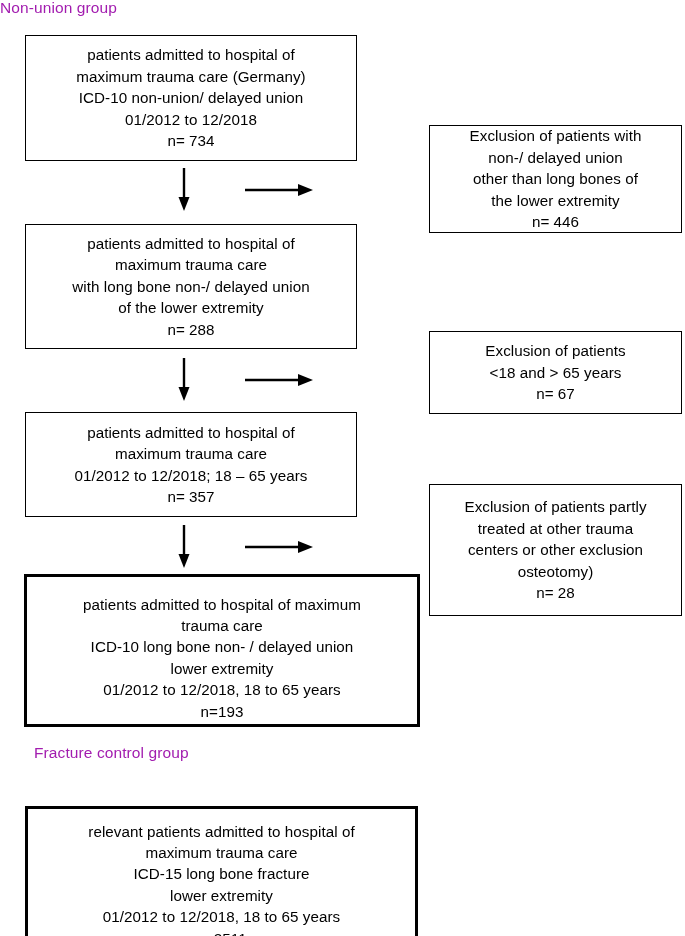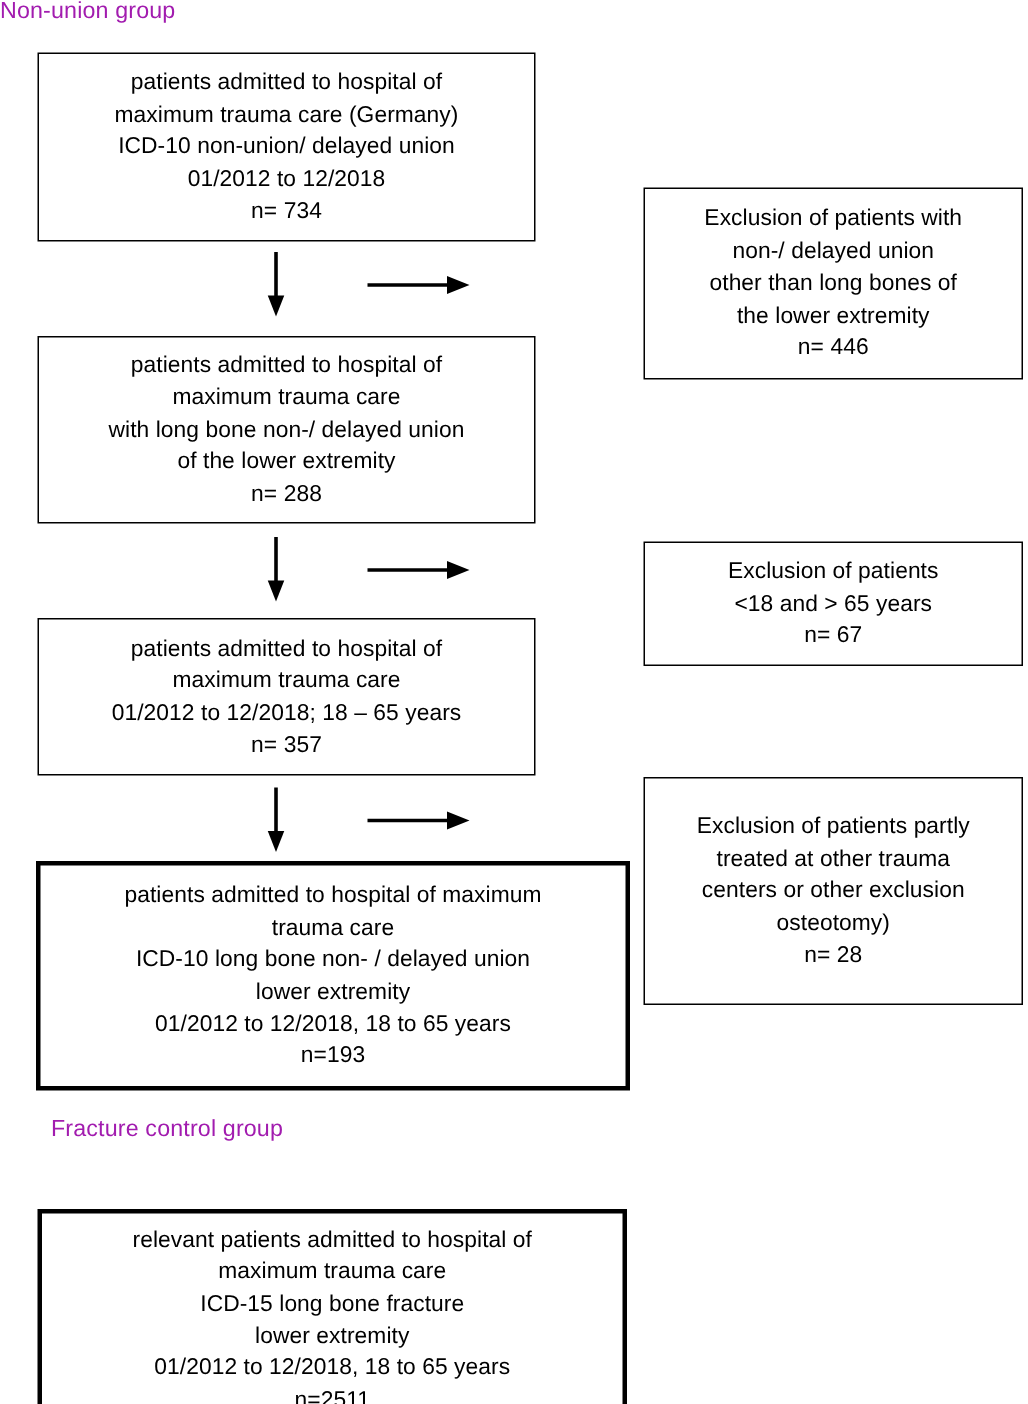--- a/index.html
+++ b/index.html
@@ -41,20 +41,21 @@
     align-items: center;
     justify-content: center;
     text-align: center;
     font-size: 15.2px;
     line-height: 21.4px;
     letter-spacing: 0.05px;
     padding: 2px 18px;
   }
   .flow-box.bold-box {
     border-width: 3.4px;
+    justify-content: flex-end;
   }
   .flow-box .line {
     display: block;
     white-space: nowrap;
   }
 
   .arrow-svg {
     position: absolute;
     overflow: visible;
   }
@@ -67,21 +68,21 @@
   <div class="group-label" style="left:0px; top:-1px;">Non-union group</div>
 
   <div class="flow-box" style="left:25px; top:35px; width:332px; height:126px;">
     <span class="line">patients admitted to hospital of</span>
     <span class="line">maximum trauma care (Germany)</span>
     <span class="line">ICD-10 non-union/ delayed union</span>
     <span class="line">01/2012 to 12/2018</span>
     <span class="line">n= 734</span>
   </div>
 
-  <div class="flow-box" style="left:429px; top:125px; width:253px; height:128px;">
+  <div class="flow-box" style="left:429px; top:125px; width:253px; height:108px;">
     <span class="line">Exclusion of patients with</span>
     <span class="line">non-/ delayed union</span>
     <span class="line">other than long bones of</span>
     <span class="line">the lower extremity</span>
     <span class="line">n= 446</span>
   </div>
 
   <svg class="arrow-svg" style="left:172px; top:168px;" width="24" height="44">
     <line x1="12" y1="0" x2="12" y2="33" stroke="#000" stroke-width="2.4"></line>
     <polygon points="12,43 6.5,29 17.5,29" fill="#000"></polygon>
@@ -92,21 +93,21 @@
   </svg>
 
   <div class="flow-box" style="left:25px; top:224px; width:332px; height:125px;">
     <span class="line">patients admitted to hospital of</span>
     <span class="line">maximum trauma care</span>
     <span class="line">with long bone non-/ delayed union</span>
     <span class="line">of the lower extremity</span>
     <span class="line">n= 288</span>
   </div>
 
-  <div class="flow-box" style="left:429px; top:361px; width:253px; height:83px;">
+  <div class="flow-box" style="left:429px; top:331px; width:253px; height:83px;">
     <span class="line">Exclusion of patients</span>
     <span class="line">&lt;18 and &gt; 65 years</span>
     <span class="line">n= 67</span>
   </div>
 
   <svg class="arrow-svg" style="left:172px; top:358px;" width="24" height="44">
     <line x1="12" y1="0" x2="12" y2="33" stroke="#000" stroke-width="2.4"></line>
     <polygon points="12,43 6.5,29 17.5,29" fill="#000"></polygon>
   </svg>
   <svg class="arrow-svg" style="left:245px; top:368px;" width="72" height="24">
@@ -114,21 +115,21 @@
     <polygon points="68,12 53,6 53,18" fill="#000"></polygon>
   </svg>
 
   <div class="flow-box" style="left:25px; top:412px; width:332px; height:105px;">
     <span class="line">patients admitted to hospital of</span>
     <span class="line">maximum trauma care</span>
     <span class="line">01/2012 to 12/2018; 18 – 65 years</span>
     <span class="line">n= 357</span>
   </div>
 
-  <div class="flow-box" style="left:429px; top:484px; width:253px; height:152px;margin-top:34px;">
+  <div class="flow-box" style="left:429px; top:484px; width:253px; height:132px;">
     <span class="line">Exclusion of patients partly</span>
     <span class="line">treated at other trauma</span>
     <span class="line">centers or other exclusion</span>
     <span class="line">osteotomy)</span>
     <span class="line">n= 28</span>
   </div>
 
   <svg class="arrow-svg" style="left:172px; top:525px;" width="24" height="44">
     <line x1="12" y1="0" x2="12" y2="33" stroke="#000" stroke-width="2.4"></line>
     <polygon points="12,43 6.5,29 17.5,29" fill="#000"></polygon>

